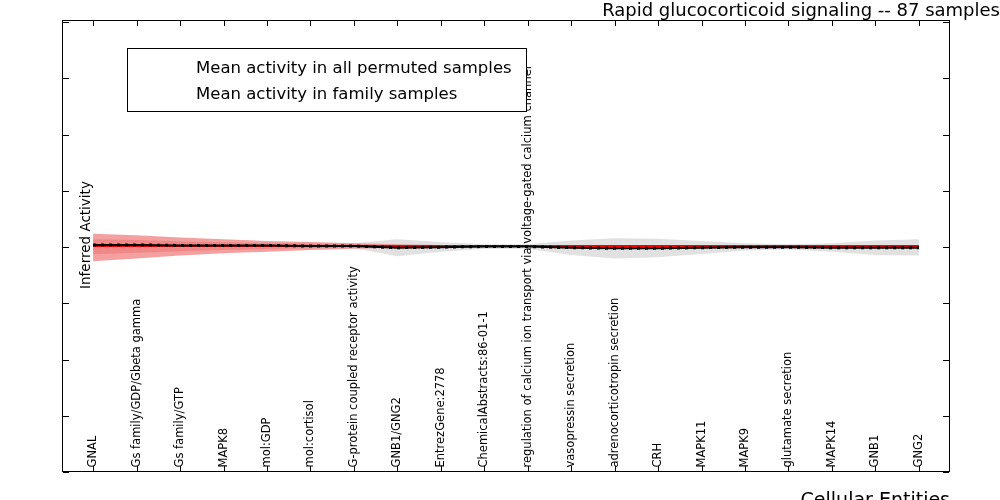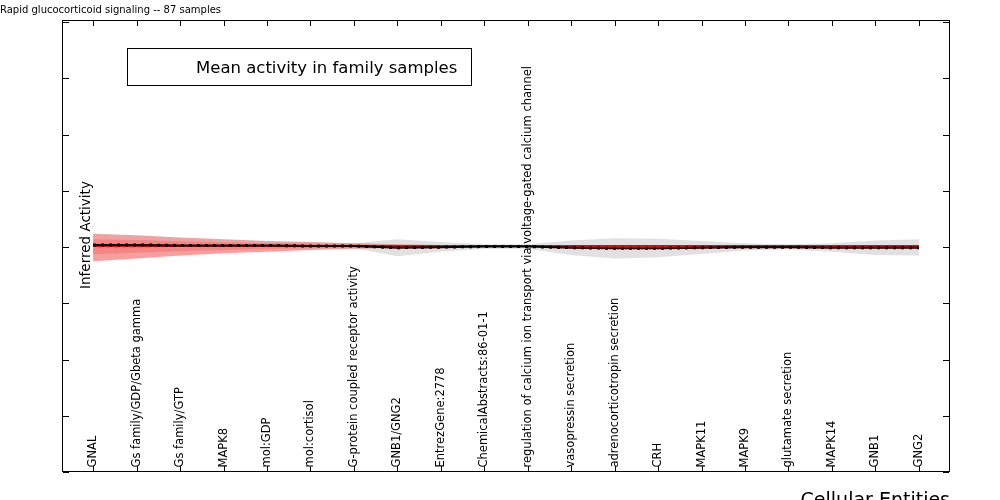--- a/index.html
+++ b/index.html
@@ -18,22 +18,22 @@
     width: 1000px;
     height: 500px;
     background: #ffffff;
   }
   
   #chart-title {
     position: absolute;
     left: 0;
     top: 0px;
     width: 1000px;
-    text-align: left;
-    font-size: 10px;
+    text-align: right;
+    font-size: 18px;
     color: #000000;
     line-height: 20px;
     white-space: nowrap;
   }
   
   #plot-area {
     position: absolute;
     left: 62px;
     top: 20px;
     width: 888px;
@@ -235,20 +235,26 @@
         <div class="xtick-label" style="left: 687.033px; bottom: 4px;">MAPK9</div>
         <div class="xtick-label" style="left: 730.494px; bottom: 4px;">glutamate secretion</div>
         <div class="xtick-label" style="left: 773.955px; bottom: 4px;">MAPK14</div>
         <div class="xtick-label" style="left: 817.415px; bottom: 4px;">GNB1</div>
         <div class="xtick-label" style="left: 860.876px; bottom: 4px;">GNG2</div>
       </div>
 
     <div id="legend">
       <div class="legend-row">
         <svg class="legend-swatch" height="4" width="44">
+            <line x1="0" y1="2" x2="44" y2="2" stroke="#000000" stroke-width="1.6"></line>
+          </svg>
+        <span class="legend-text">Mean activity in all permuted samples</span>
+      </div>
+      <div class="legend-row">
+        <svg class="legend-swatch" height="4" width="44">
             <line x1="0" y1="2" x2="44" y2="2" stroke="#ff0000" stroke-width="1.6"></line>
           </svg>
         <span class="legend-text">Mean activity in family samples</span>
       </div>
     </div>
 
     <div id="ylabel">Inferred Activity</div>
   </div>
 
   <div id="ytick-labels"></div>

